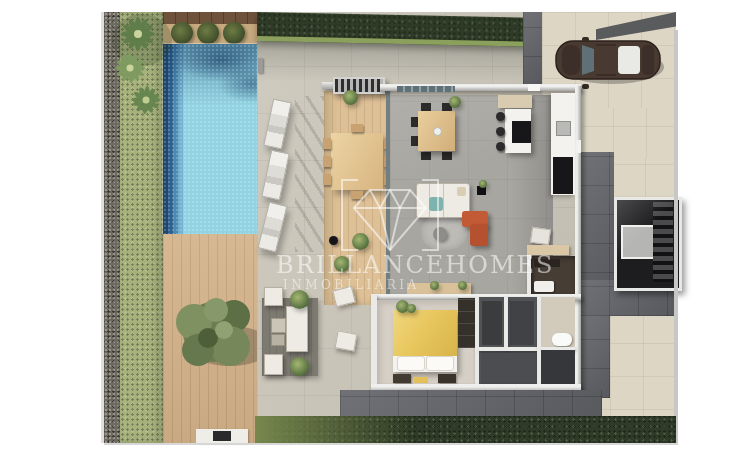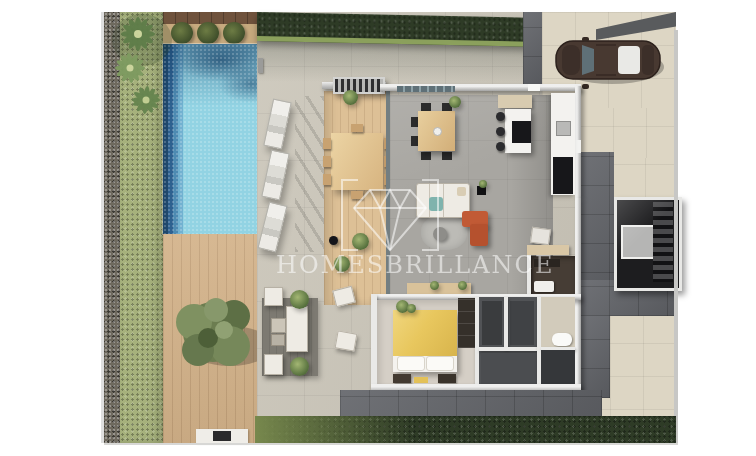--- a/index.html
+++ b/index.html
@@ -305,18 +305,19 @@
       <g fill="none" stroke="rgba(255,255,255,.55)" stroke-width="2">
         <path d="M24,4 H8 V74 H24"></path>
         <path d="M88,4 H104 V74 H88"></path>
         <polygon points="36,14 76,14 92,32 56,74 20,32"></polygon>
         <polyline points="20,32 92,32"></polyline>
         <polyline points="36,14 46,32 56,74 66,32 76,14"></polyline>
         <polyline points="46,32 56,14 66,32"></polyline>
       </g>
     </svg>
     <div class="wm1">
+        <span>BRILLANCE</span>
         <span>HOMES</span>
-        <span>BRILLANCE</span>
       </div>
+    <div class="wm2">INMOBILIARIA</div>
   </div>
 
 </div>
 
 </body></html>

